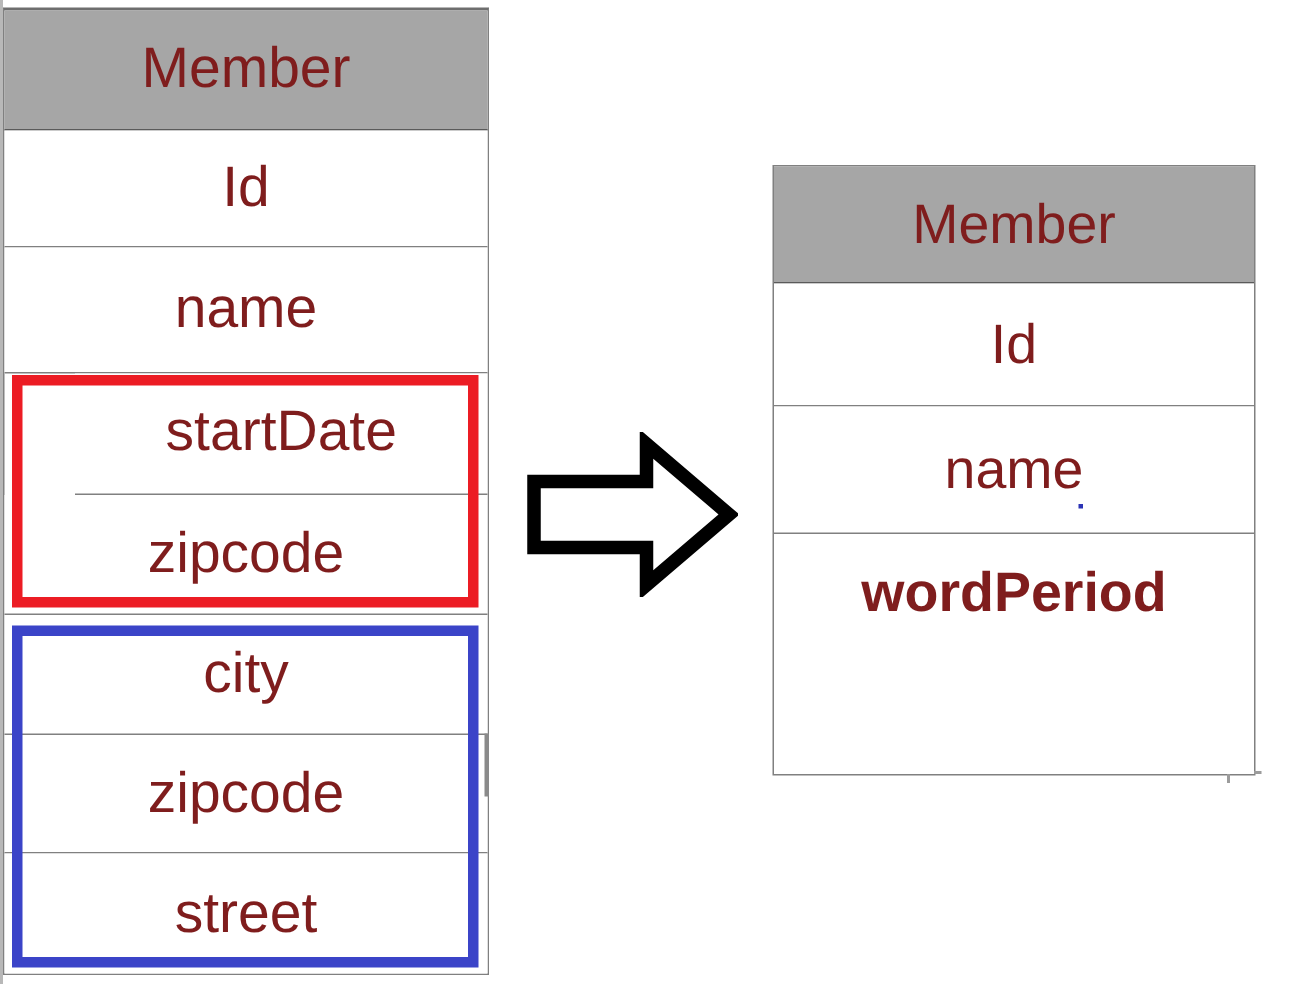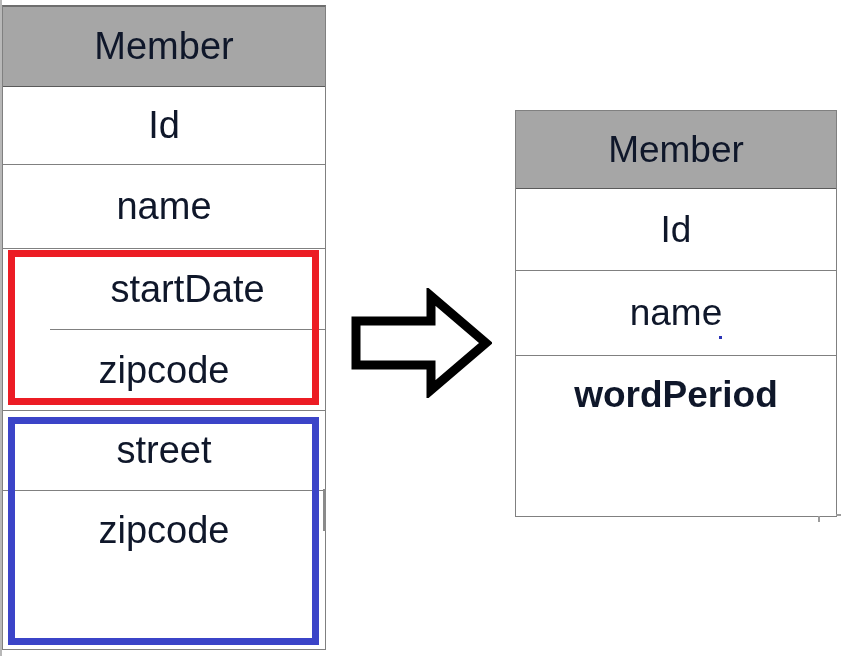--- a/index.html
+++ b/index.html
@@ -29,21 +29,21 @@
     display: flex;
     flex-direction: column;
   }
   .er-row {
     box-sizing: border-box;
     display: flex;
     align-items: center;
     justify-content: center;
     border-bottom: 1px solid #808080;
     background: #ffffff;
-    color: #0f172a;
+    color: #7f1d1d;
     text-align: left;
     white-space: nowrap;
     overflow: hidden;
   }
   .er-row:last-child { border-bottom: none; }
   .er-row.header {
     background: #a6a6a6;
     border-bottom: 1px solid #5a5a5a;
   }
   .er-row.bold { font-weight: bold; }
@@ -167,22 +167,23 @@
 <div id="canvas">
 
   <div id="page-rule-left"></div>
 
   <div id="table-left" class="er-table">
     <div class="er-row header r-header">Member</div>
     <div class="er-row r-id">Id</div>
     <div class="er-row r-name">name</div>
     <div class="er-row r-startdate">startDate</div>
     <div class="er-row r-enddate">zipcode</div>
+    <div class="er-row r-city">city</div>
+    <div class="er-row r-zipcode">zipcode</div>
     <div class="er-row r-street">street</div>
-    <div class="er-row r-zipcode">zipcode</div>
   </div>
 
   <div id="edge-tick-a"></div>
 
   <div id="highlight-red" class="highlight-box"></div>
   <div id="highlight-blue" class="highlight-box"></div>
 
   <svg id="transform-arrow" viewBox="0 0 142 110">
     <polygon points="6,33 81,33 81,8 136,55 81,102 81,77 6,77" fill="#ffffff" stroke="#000000" stroke-width="9" stroke-linejoin="miter" stroke-miterlimit="10"></polygon>
   </svg>

